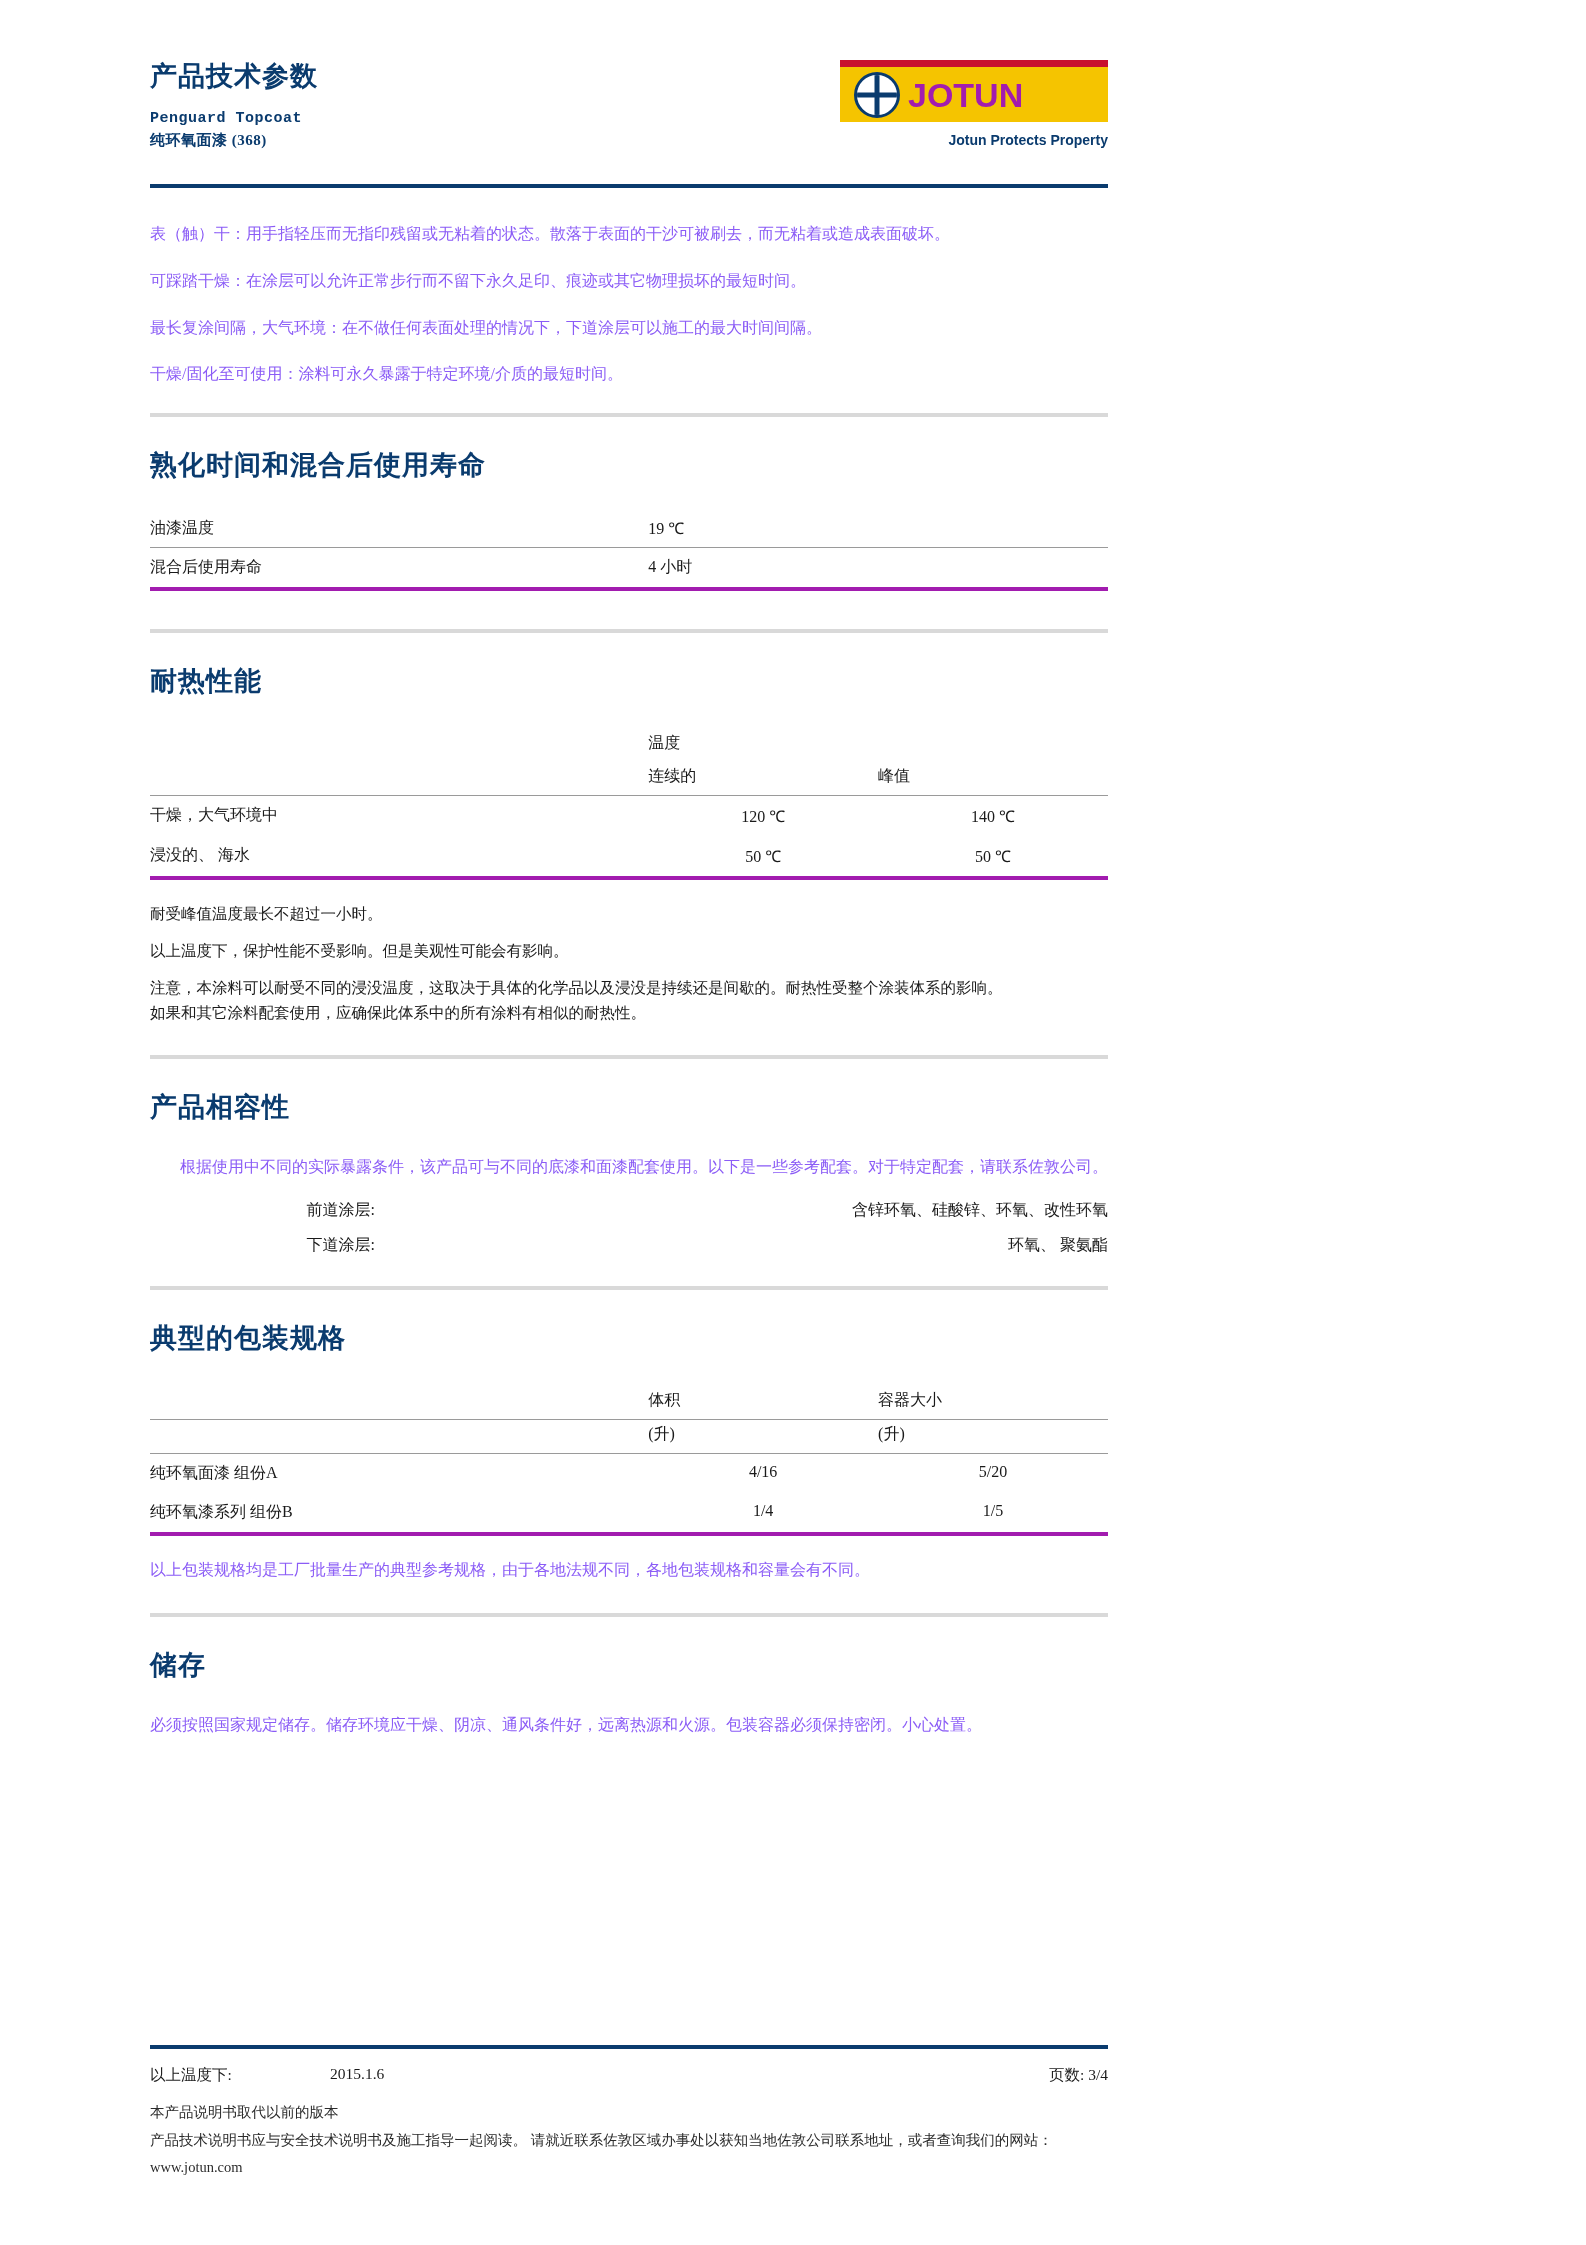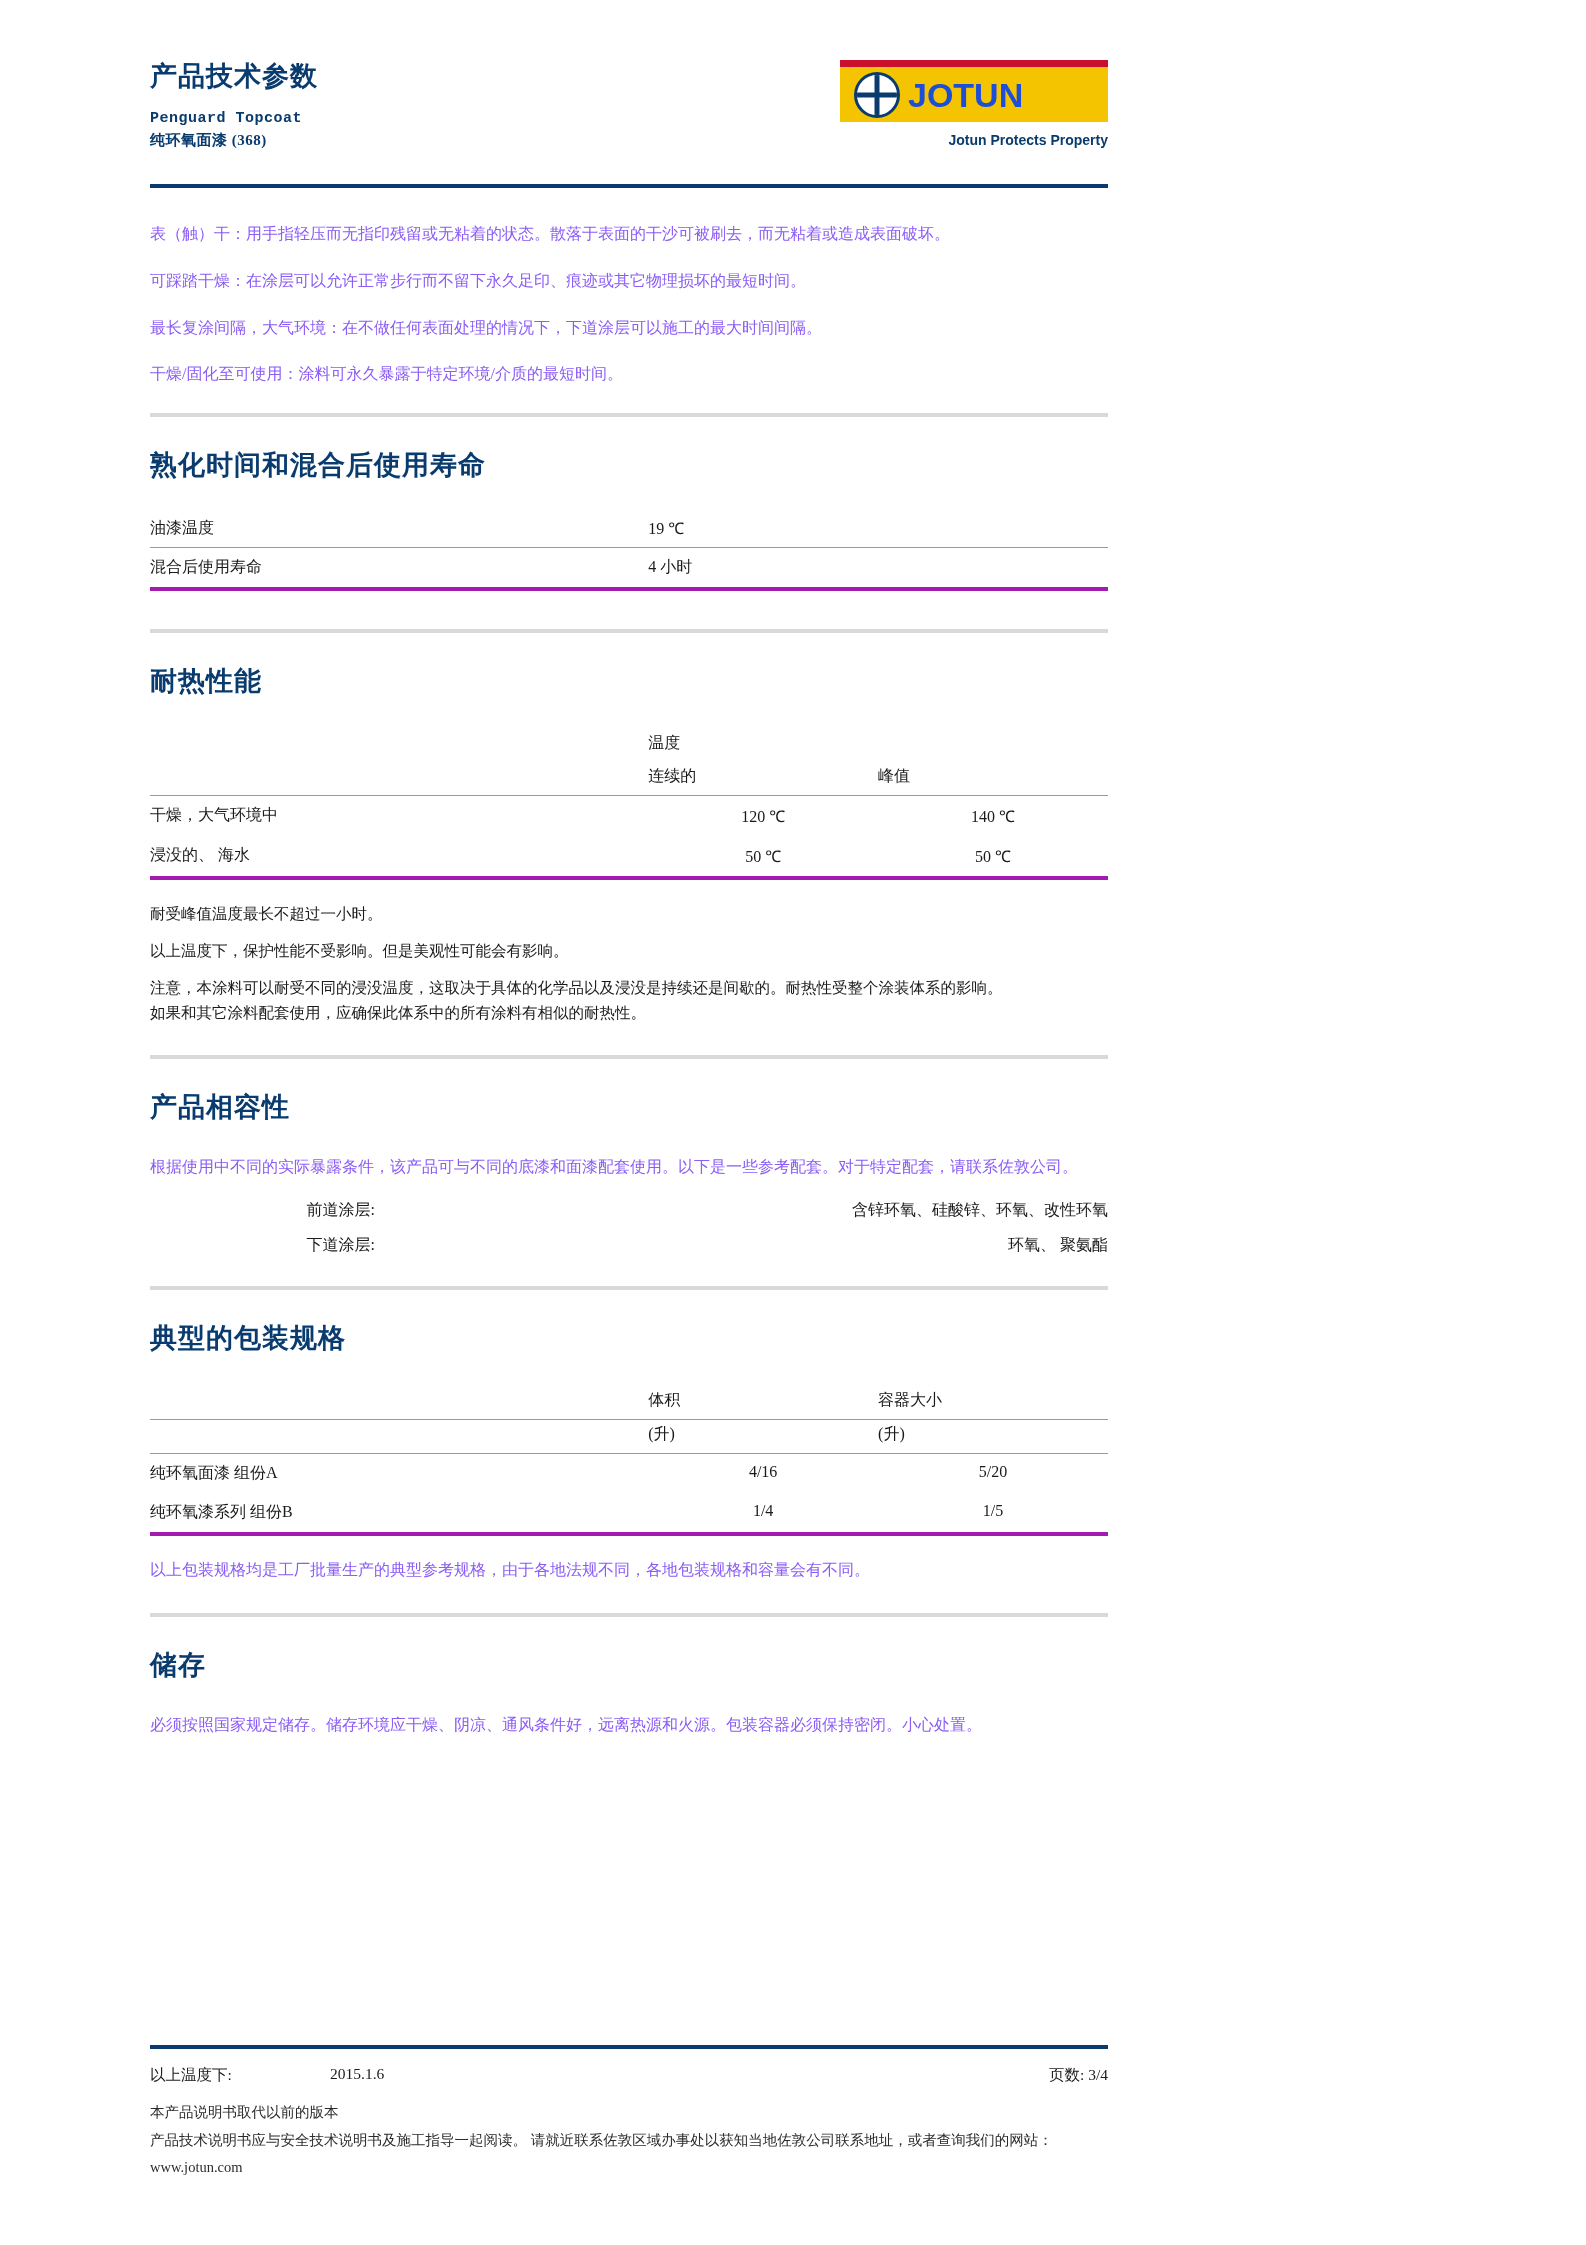--- a/index.html
+++ b/index.html
@@ -96,21 +96,21 @@
     top: 50%;
     width: 48px;
     height: 5px;
     background: #0a3b6e;
     transform: translateY(-50%);
   }
   .logo-text {
     font-family: "Liberation Sans", sans-serif;
     font-size: 34px;
     font-weight: bold;
-    color: #1d4ed8;
+    color: #a21caf;
     letter-spacing: 0px;
     line-height: 1;
   }
   .logo-tagline {
     font-family: "Liberation Sans", sans-serif;
     font-size: 14px;
     font-weight: bold;
     color: #0a3b6e;
     margin-top: 10px;
   }
@@ -324,21 +324,21 @@
       <p>以上温度下，保护性能不受影响。但是美观性可能会有影响。</p>
       <p class="multi">注意，本涂料可以耐受不同的浸没温度，这取决于具体的化学品以及浸没是持续还是间歇的。耐热性受整个涂装体系的影响。</p>
       <p>如果和其它涂料配套使用，应确保此体系中的所有涂料有相似的耐热性。</p>
     </div>
   </div>
 
   <div class="sep" style="margin-top:30px;"></div>
 
   <div class="section">
     <div class="sec-title">产品相容性</div>
-    <p class="para" style="margin-bottom:20px;">根据使用中不同的实际暴露条件，该产品可与不同的底漆和面漆配套使用。以下是一些参考配套。对于特定配套，请联系佐敦公司。</p>
+    <p class="para" style="margin-bottom:20px;text-align:right;">根据使用中不同的实际暴露条件，该产品可与不同的底漆和面漆配套使用。以下是一些参考配套。对于特定配套，请联系佐敦公司。</p>
     <div class="kv-row">
       <div class="kv-key">前道涂层:</div>
       <div class="kv-val">含锌环氧、硅酸锌、环氧、改性环氧</div>
     </div>
     <div class="kv-row">
       <div class="kv-key">下道涂层:</div>
       <div class="kv-val">环氧、 聚氨酯</div>
     </div>
   </div>
 

